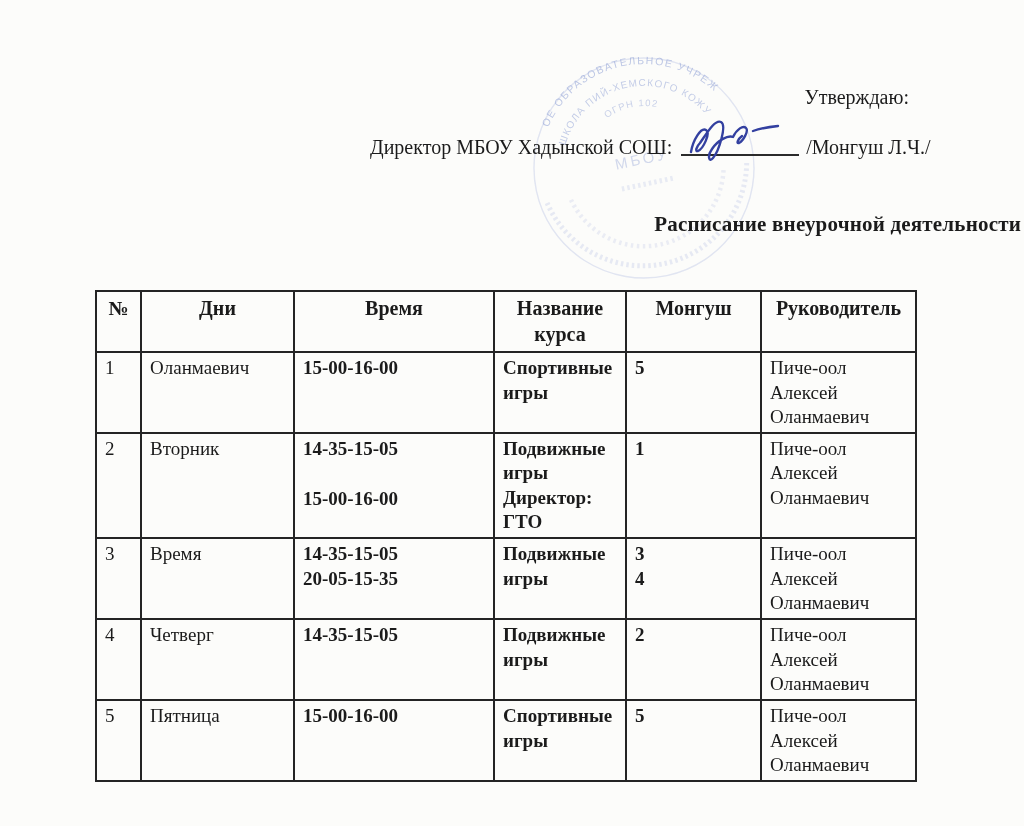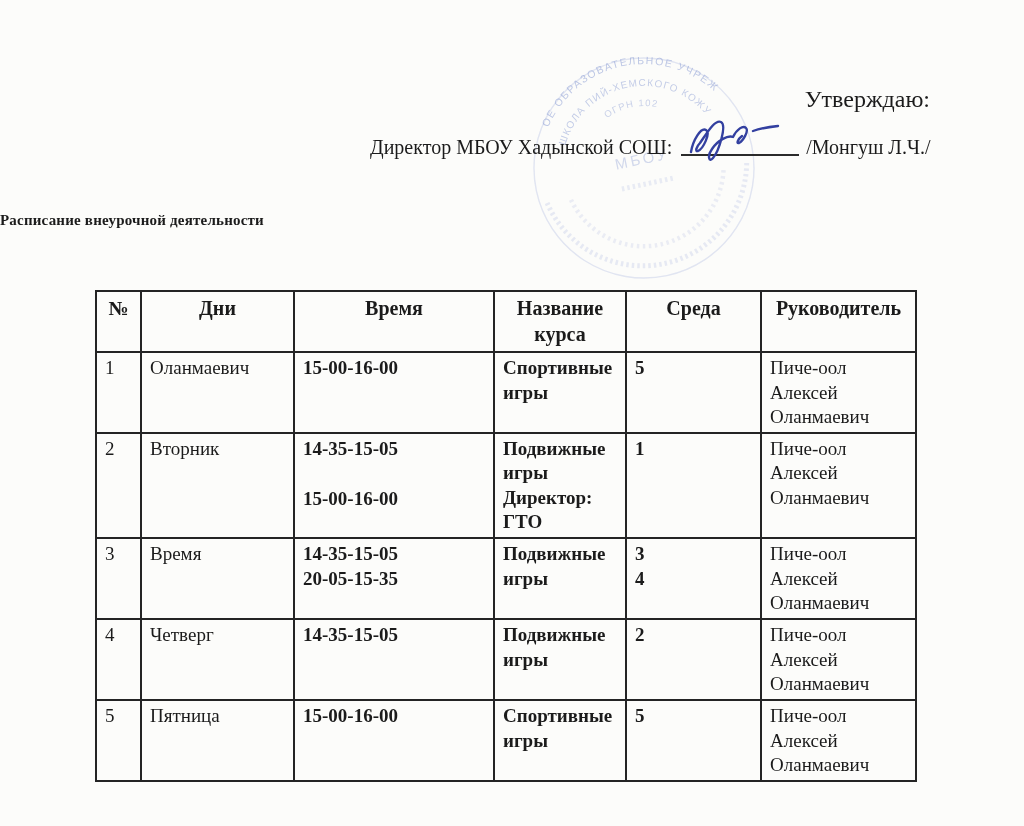--- a/index.html
+++ b/index.html
@@ -20,22 +20,22 @@
   .stamp{
     position:absolute;
     left:518px;top:42px;
     width:252px;height:252px;
     transform:rotate(-12deg);
     pointer-events:none;
   }
 
   
   .approve-line{
-    position:absolute;top:86px;right:94px;
-    font-size:24px;
+    position:absolute;top:86px;right:115px;
+    font-size:20px;
   }
   .director-line{
     position:absolute;top:130px;left:370px;
     font-size:20px;white-space:nowrap;
   }
   .sig-slot{
     display:inline-block;position:relative;
     width:118px;height:24px;
     border-bottom:2px solid #2b2b2b;
     margin:0 2px -2px 4px;
@@ -51,22 +51,22 @@
     font-size:20px;white-space:pre;
   }
   .order-squiggle{
     display:inline-block;
     width:22px;height:32px;
     vertical-align:-9px;
     margin:0 1px 0 1px;
   }
   .doc-title{
     position:absolute;top:212px;left:0;
-    width:1021px;text-align:left;
-    font-size:15px;font-weight:bold;
+    width:1021px;text-align:right;
+    font-size:21px;font-weight:bold;
     letter-spacing:.2px;
   }
 
   
   table.schedule{
     position:absolute;left:95px;top:290px;
     width:820px;
     border-collapse:collapse;table-layout:fixed;
     font-size:19px;line-height:1.28;
   }
@@ -143,21 +143,21 @@
       <col style="width:132px">
         <col style="width:135px">
         <col style="width:155px">
     </colgroup>
     <thead>
       <tr>
         <th>№</th>
         <th>Дни</th>
         <th>Время</th>
         <th>Название курса</th>
-        <th>Среда</th>
+        <th>Монгуш</th>
         <th>Руководитель</th>
       </tr>
     </thead>
     <tbody>
       <tr>
         <td>1</td>
         <td>Оланмаевич</td>
         <td>
             <span class="line">15-00-16-00</span>
           </td>

